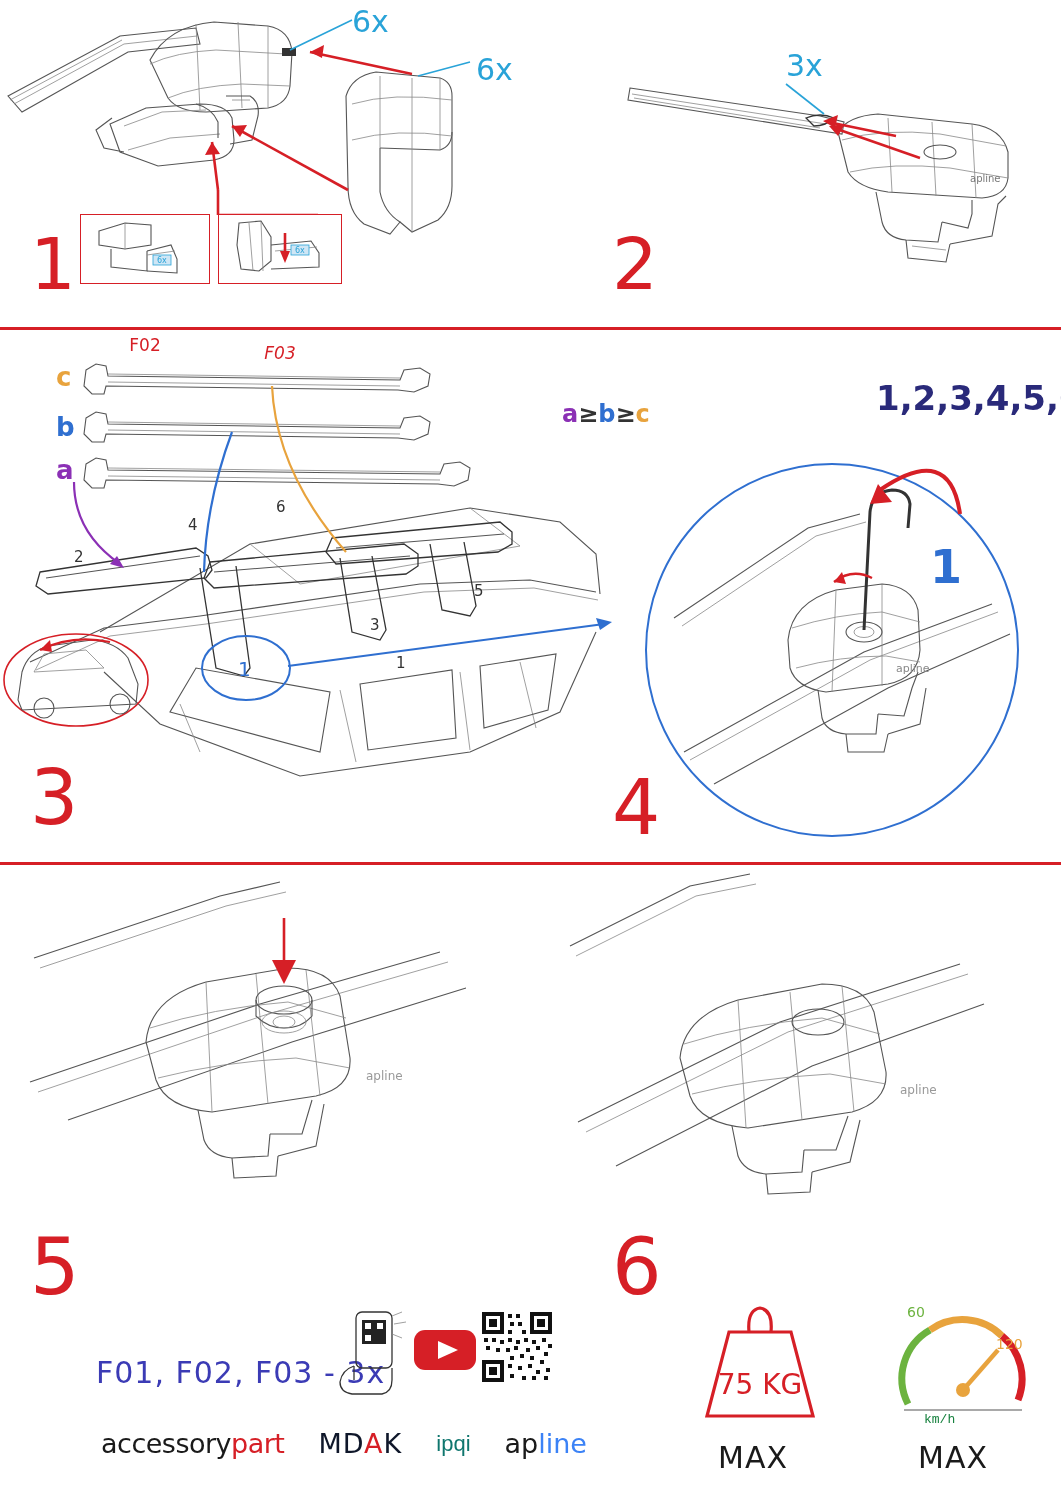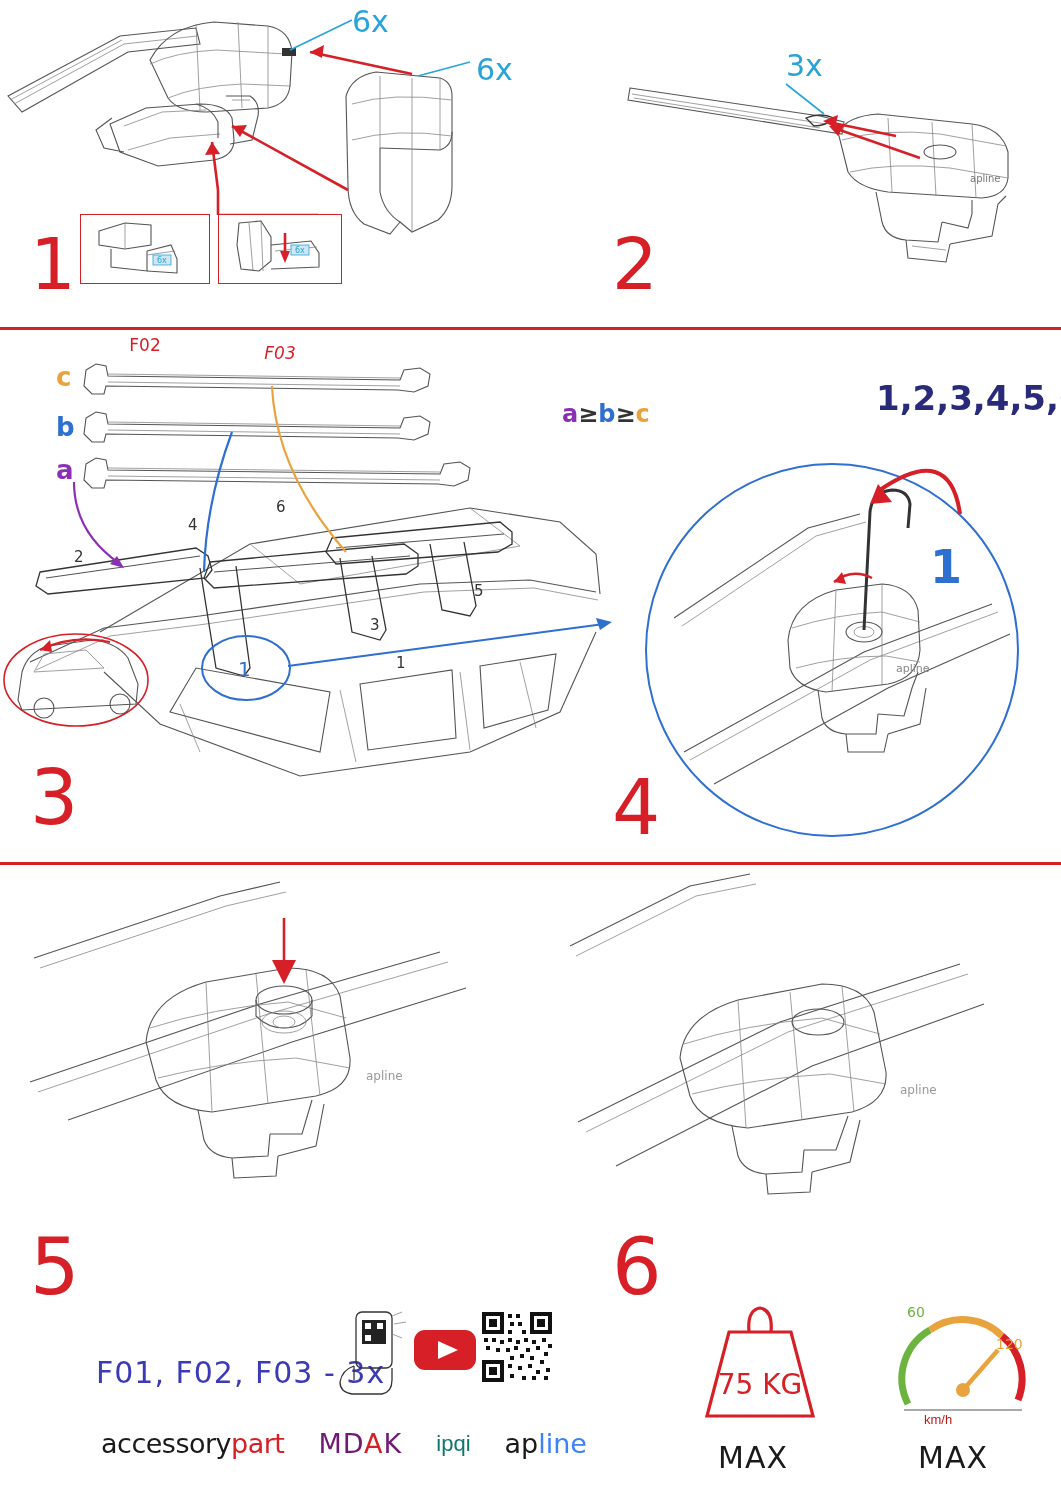--- a/index.html
+++ b/index.html
@@ -107,21 +107,21 @@
   .brand-accessorypart {
     font-family:"DejaVu Sans", sans-serif;
     font-size:27px; letter-spacing:-0.5px;margin-left:31px;
   }
   .brand-accessorypart .a1 { color:#1a1a1a; }
   .brand-accessorypart .a2 { color:#d61f26; }
   .brand-mdak {
     font-family:"DejaVu Sans", sans-serif;
     font-size:27px; letter-spacing:1px;
   }
-  .brand-mdak .m1 { color:#701a75; }
+  .brand-mdak .m1 { color:#0f172a; }
   .brand-mdak .m2 { color:#d61f26; }
   .brand-ipqi {
     font-family:Liberation Sans, sans-serif;
     font-size:22px; color:#0f766e;
   }
   .brand-apline {
     font-family:"DejaVu Sans", sans-serif;
     font-size:27px;
   }
   .brand-apline .p1 { color:#1a1a1a; }
@@ -137,22 +137,22 @@
   .max-s { left:918px; top:1440px; }
 
   .kgtext {
     position:absolute; left:700px; top:1368px;
     width:120px; text-align:center;
     font-family:"DejaVu Sans", sans-serif;
     font-size:28px; color:#d61f26; font-weight:400;
   }
   .kmh {
     position:absolute; left:924px; top:1412px;
-    font-family:Liberation Sans, sans-serif;
-    font-size:13px; color:#b91c1c;
+    font-family:Liberation Mono, monospace;
+    font-size:13px; color:#15803d;
   }
   .gauge-60 {
     position:absolute; left:907px; top:1304px;
     font-family:"DejaVu Sans", sans-serif;
     font-size:14px; color:#6cb33f;
   }
   .gauge-120 {
     position:absolute; left:996px; top:1336px;
     font-family:"DejaVu Sans", sans-serif;
     font-size:14px; color:#e8a33d;

